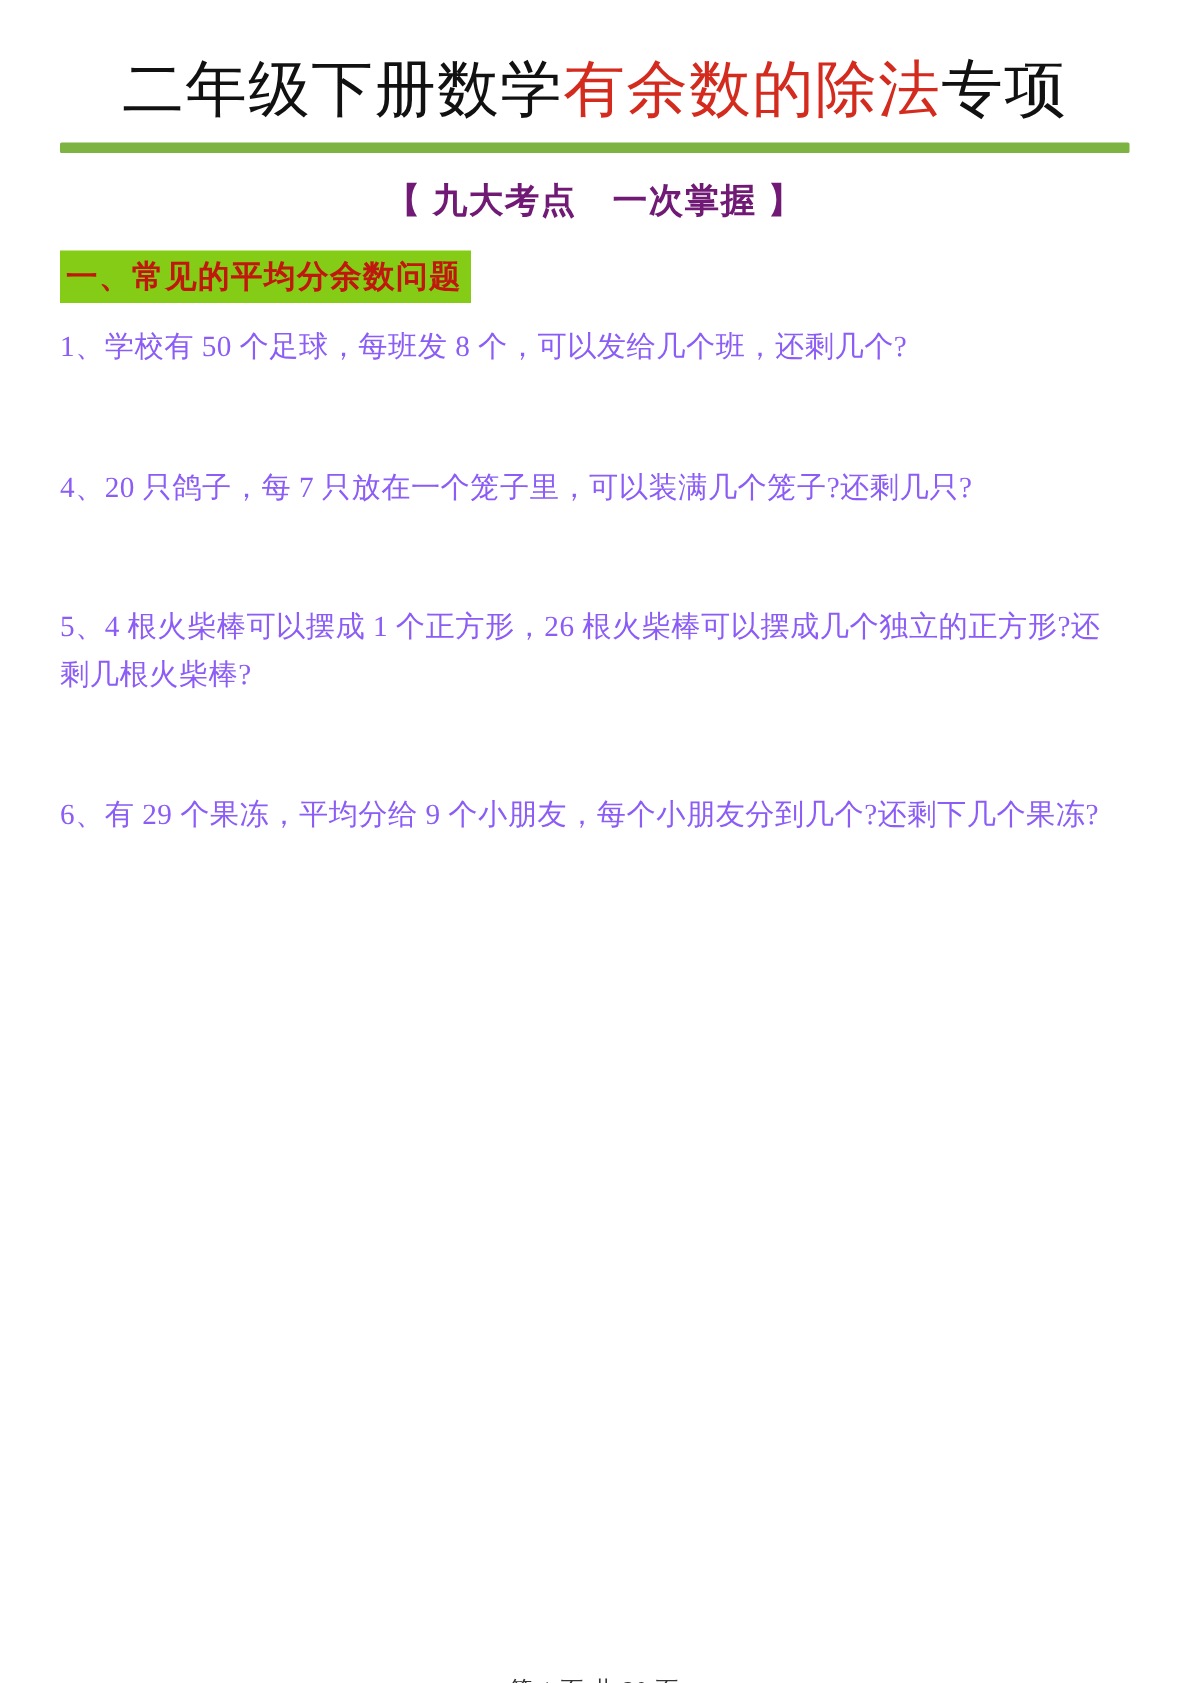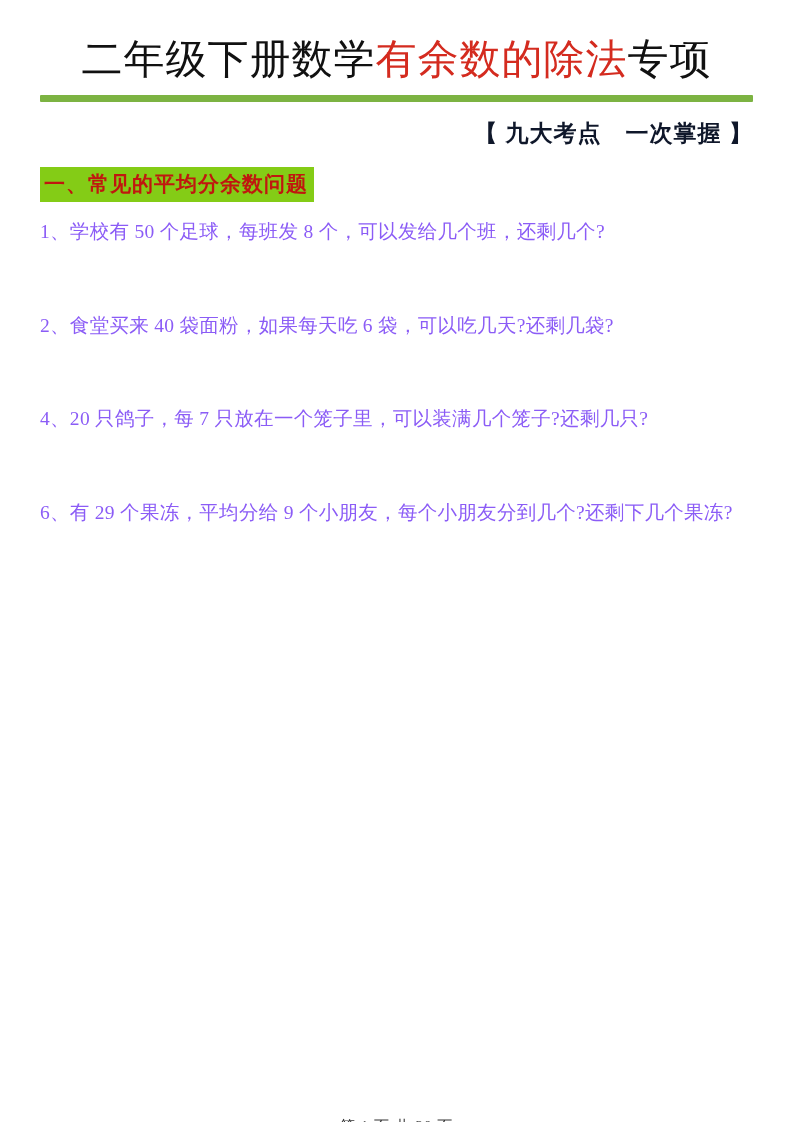--- a/index.html
+++ b/index.html
@@ -44,22 +44,22 @@
     margin: 12px auto 0 auto;
     width: 713px;
     height: 7px;
     background: #7cb342;
     border-radius: 1px;
   }
 
   
   .subtitle {
     margin-top: 16px;
-    text-align: right;
-    color: #0f172a;
+    text-align: center;
+    color: #701a75;
     font-family: "Liberation Sans", "DejaVu Sans", sans-serif;
     font-weight: bold;
     font-size: 23px;
     letter-spacing: 1px;
   }
 
   
   .section-heading-wrap {
     margin-top: 18px;
   }
@@ -114,20 +114,20 @@
   <div class="title-rule"></div>
 
   <div class="subtitle">【 九大考点　一次掌握 】</div>
 
   <div class="section-heading-wrap">
     <span class="section-heading">一、常见的平均分余数问题</span>
   </div>
 
   <div class="questions">
     <p class="question">1、学校有 50 个足球，每班发 8 个，可以发给几个班，还剩几个?</p>
-    <p class="question">2、食堂买来 40 袋面粉，如果每天吃 6 袋，可以吃几天?还剩几袋?</p>
     <p class="question">4、20 只鸽子，每 7 只放在一个笼子里，可以装满几个笼子?还剩几只?</p>
+    <p class="question">5、4 根火柴棒可以摆成 1 个正方形，26 根火柴棒可以摆成几个独立的正方形?还剩几根火柴棒?</p>
     <p class="question">6、有 29 个果冻，平均分给 9 个小朋友，每个小朋友分到几个?还剩下几个果冻?</p>
   </div>
 
   <div class="footer">第 1 页 共 20 页</div>
 
 </div>
 
 </body></html>

